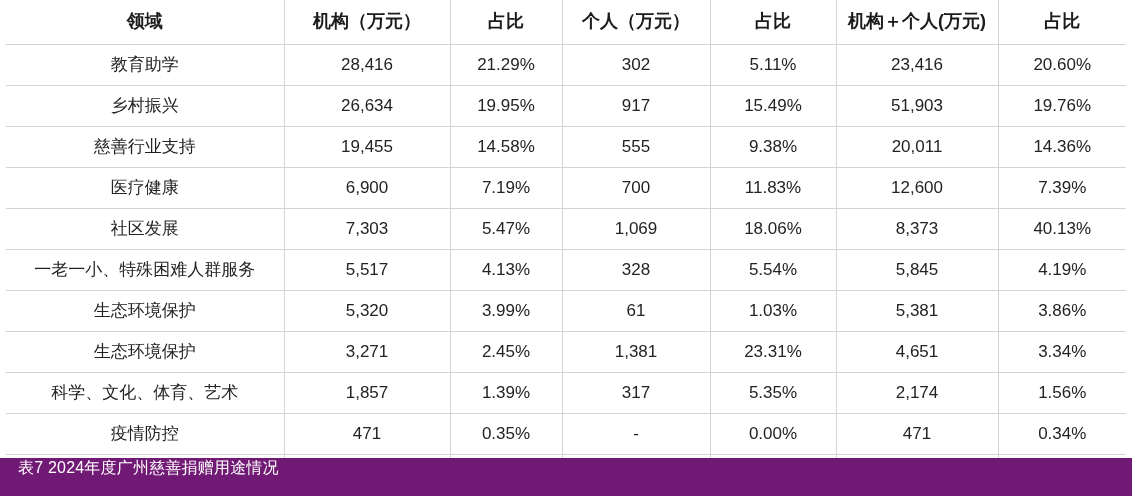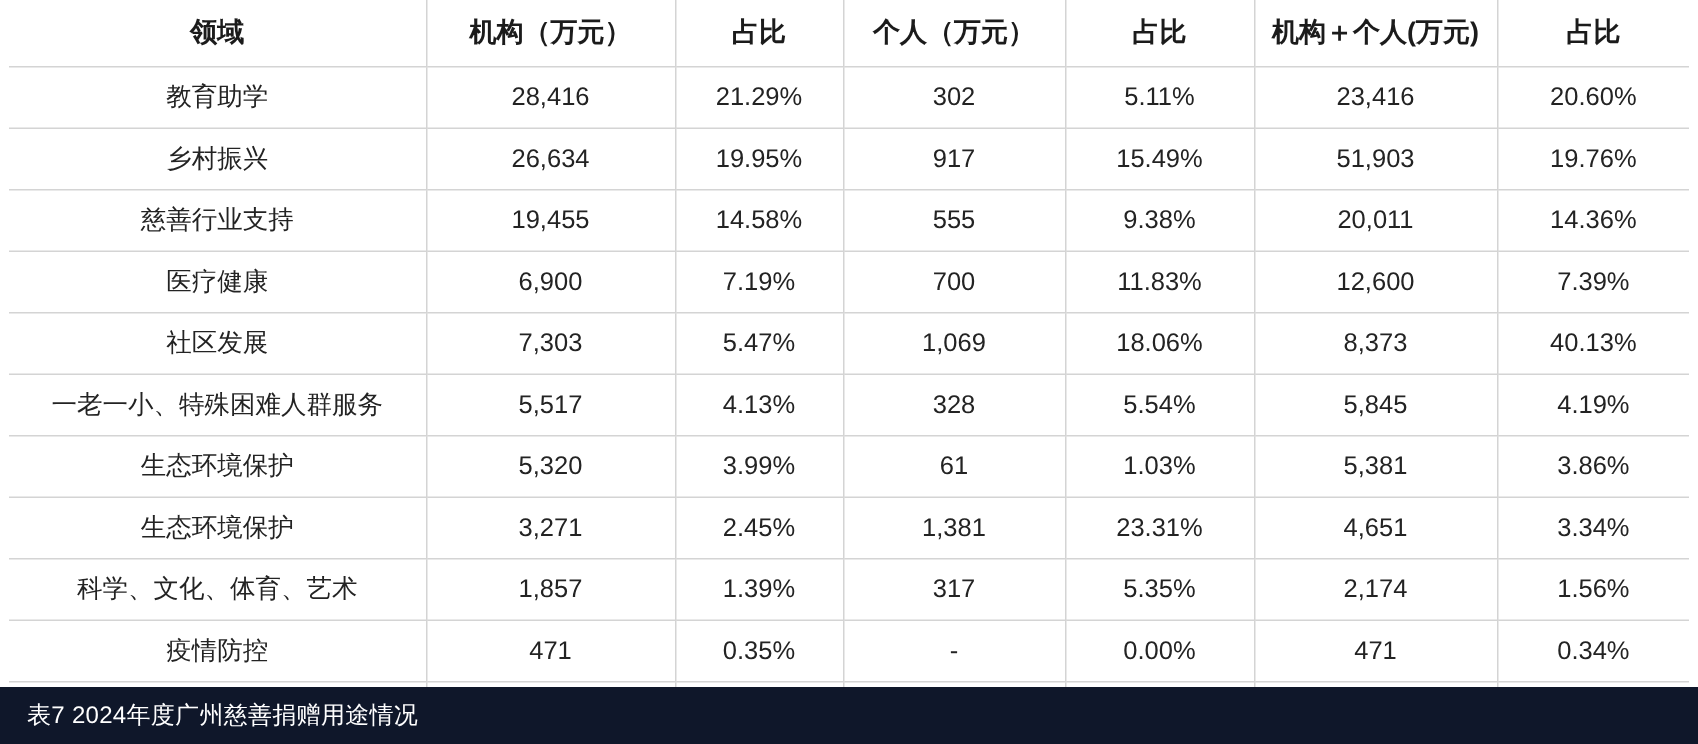--- a/index.html
+++ b/index.html
@@ -62,23 +62,23 @@
   table.data-table tbody tr td:first-child { border-left: none; font-family: Liberation Serif, serif; }
   table.data-table tbody tr td:last-child { border-right: none; }
   table.data-table tbody tr:last-child td { border-bottom: none; }
 
   .caption-bar {
     position: absolute;
     left: 0;
     right: 0;
     bottom: 0;
     height: 38px;
-    background: #0f172a;
+    background: #701a75;
     display: flex;
-    align-items: center;
+    align-items: flex-start;
     box-sizing: border-box;
   }
   .caption-text {
     color: #ffffff;
     font-size: 16px;
     padding-left: 18px;
     letter-spacing: 0.2px;
   }
 </style>
 </head>

